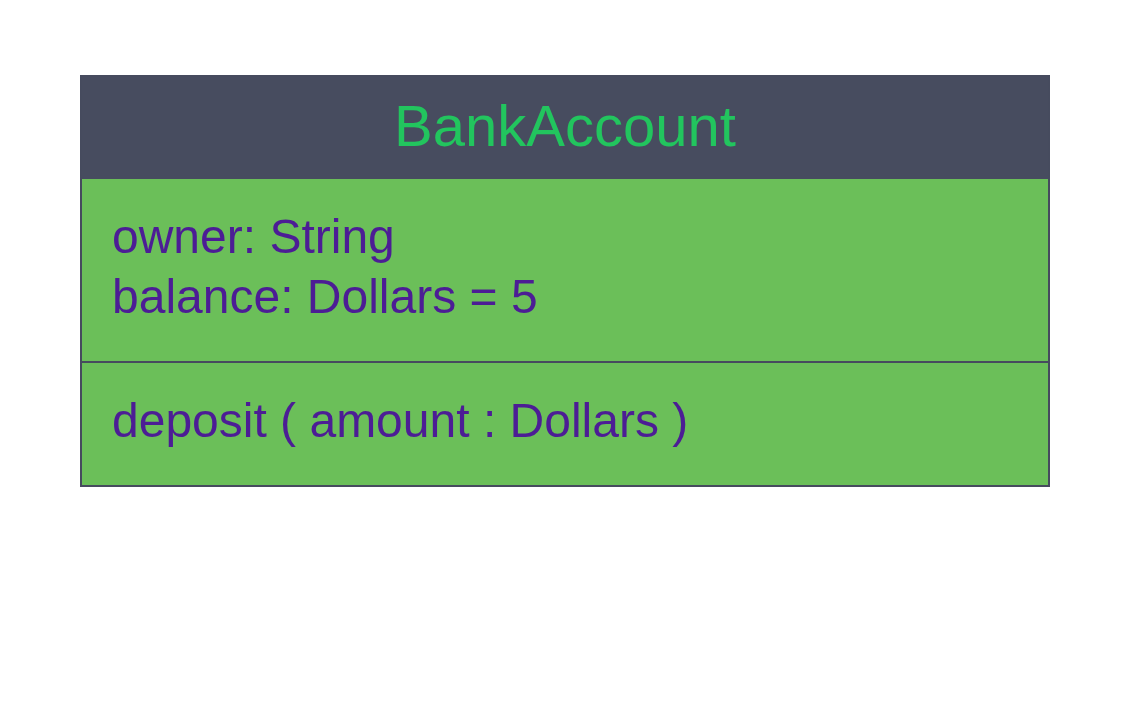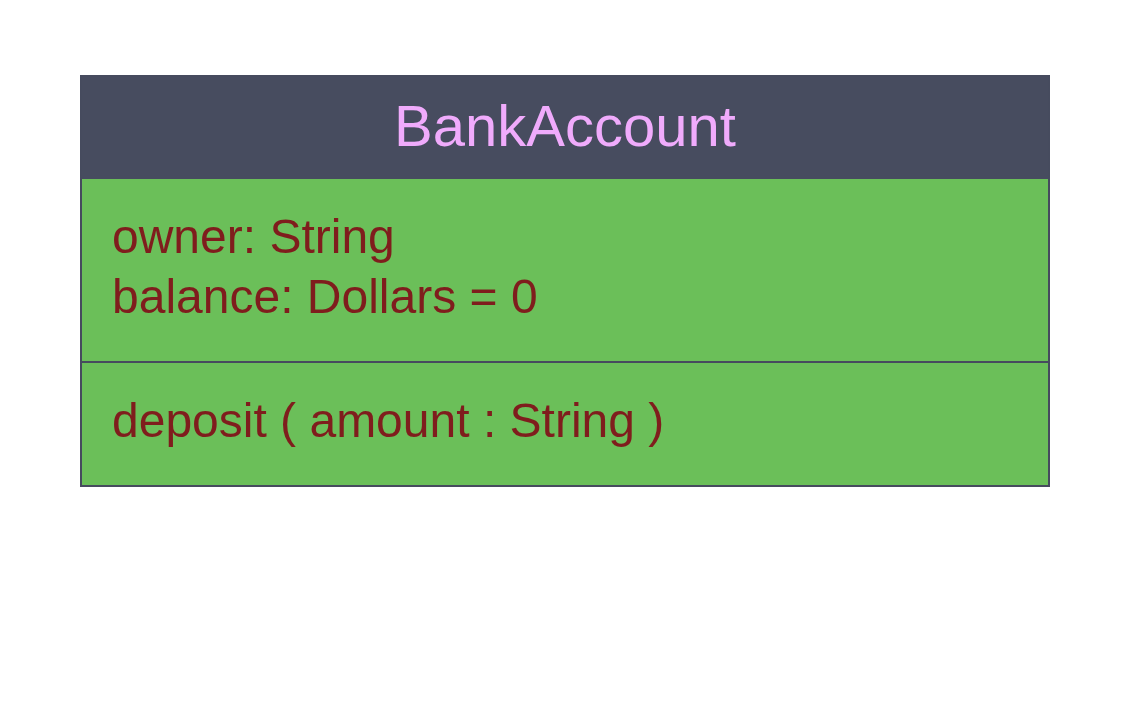--- a/index.html
+++ b/index.html
@@ -18,30 +18,30 @@
       padding: 75px 80px;
     }
     .uml-class {
       width: 970px;
       border: 2px solid #464b5e;
       display: flex;
       flex-direction: column;
     }
     .class-header {
       background: #474c5f;
-      color: #f0abfc;
+      color: #22c55e;
       text-align: center;
       padding: 20px 10px 24px 10px;
       font-size: 58px;
       font-weight: 400;
       line-height: 1;
     }
     .class-section {
       background: #6bbf59;
-      color: #7f1d1d;
+      color: #4c1d95;
       padding: 28px 30px 34px 30px;
       font-size: 48px;
       line-height: 1.25;
       font-weight: 400;
     }
     .class-section.attributes {
       border-bottom: 2px solid #464b5e;
     }
     .row {
       white-space: nowrap;
@@ -49,18 +49,18 @@
   </style>
 </head>
 <body>
 
 <div class="uml-class">
   <div class="class-header">
     <span>BankAccount</span>
   </div>
   <div class="class-section attributes">
     <div class="row">owner: String</div>
-    <div class="row">balance: Dollars = 0</div>
+    <div class="row">balance: Dollars = 5</div>
   </div>
   <div class="class-section operations">
-    <div class="row">deposit ( amount : String )</div>
+    <div class="row">deposit ( amount : Dollars )</div>
   </div>
 </div>
 
 </body></html>

